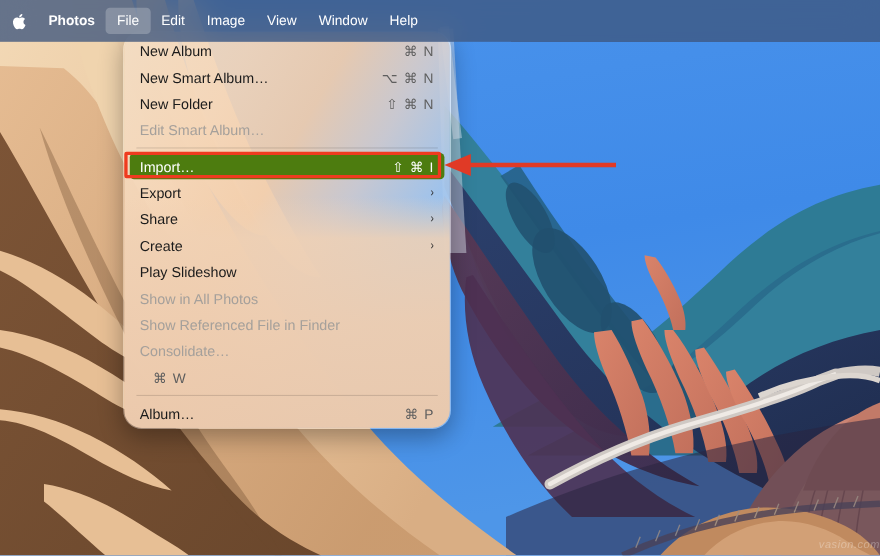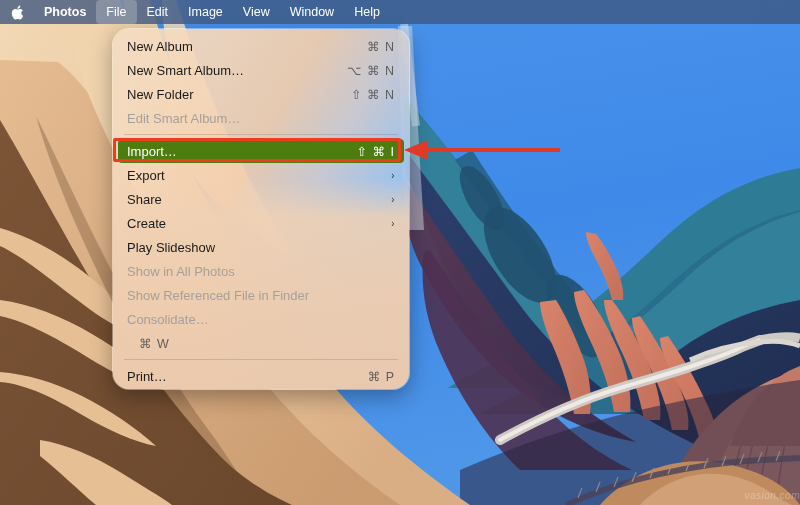--- a/index.html
+++ b/index.html
@@ -23,21 +23,21 @@
     position: absolute;
     inset: 0;
     width: 800px;
     height: 505px;
   }
 
   
   #menubar {
     position: absolute;
     top: 0; left: 0;
-    width: 800px; height: 24px;
+    width: 800px; height: 38px;
     background: rgba(62, 86, 126, 0.78);
     backdrop-filter: blur(14px);
     display: flex;
     align-items: center;
     color: #ffffff;
     font-size: 12.5px;
     z-index: 30;
   }
   .mb-apple {
     width: 34px;
@@ -430,21 +430,21 @@
           <span class="lbl">Show Referenced File in Finder</span>
         </div>
         <div class="mi disabled">
           <span class="lbl">Consolidate…</span>
         </div>
         <div class="mi">
           <span class="sc">⌘ W</span>
         </div>
         <div class="sep"></div>
         <div class="mi">
-          <span class="lbl">Print…</span>
+          <span class="lbl">Album…</span>
           <span class="sc">⌘ P</span>
         </div>
       </div>
   </div>
 
   <div id="import-box"></div>
 
   <svg id="red-arrow" viewBox="0 0 156 20">
     <line x1="20" y1="10" x2="156" y2="10" stroke="#e03a26" stroke-width="4"></line>
     <polygon points="0,10 24,0 24,20" fill="#e03a26"></polygon>

